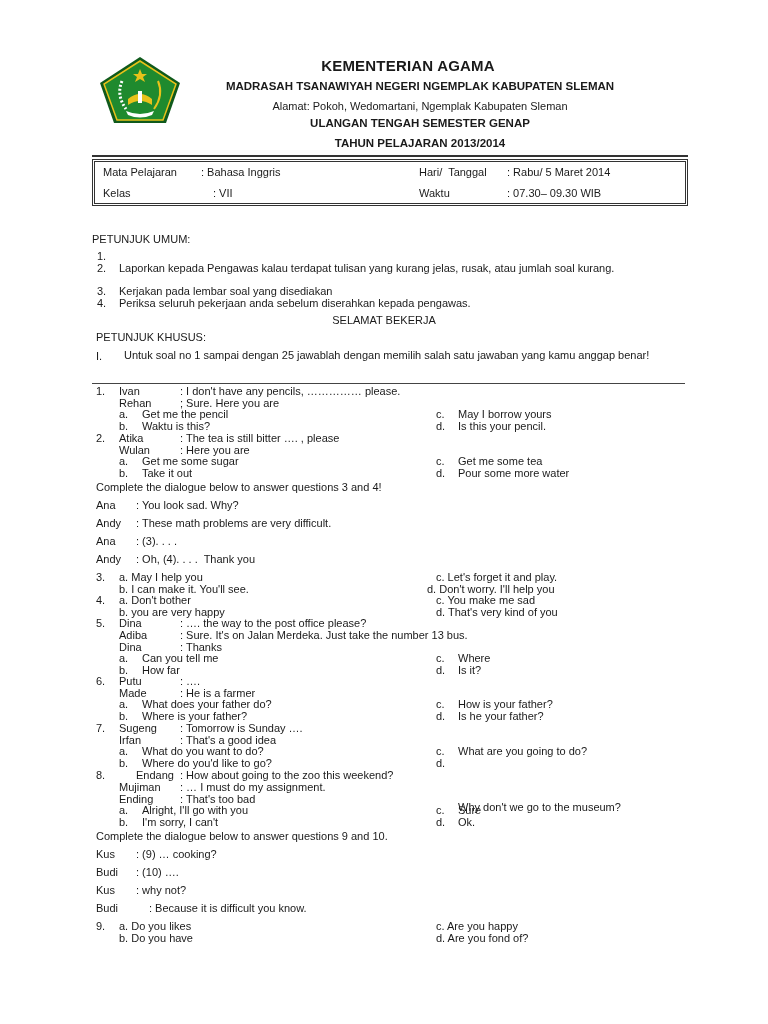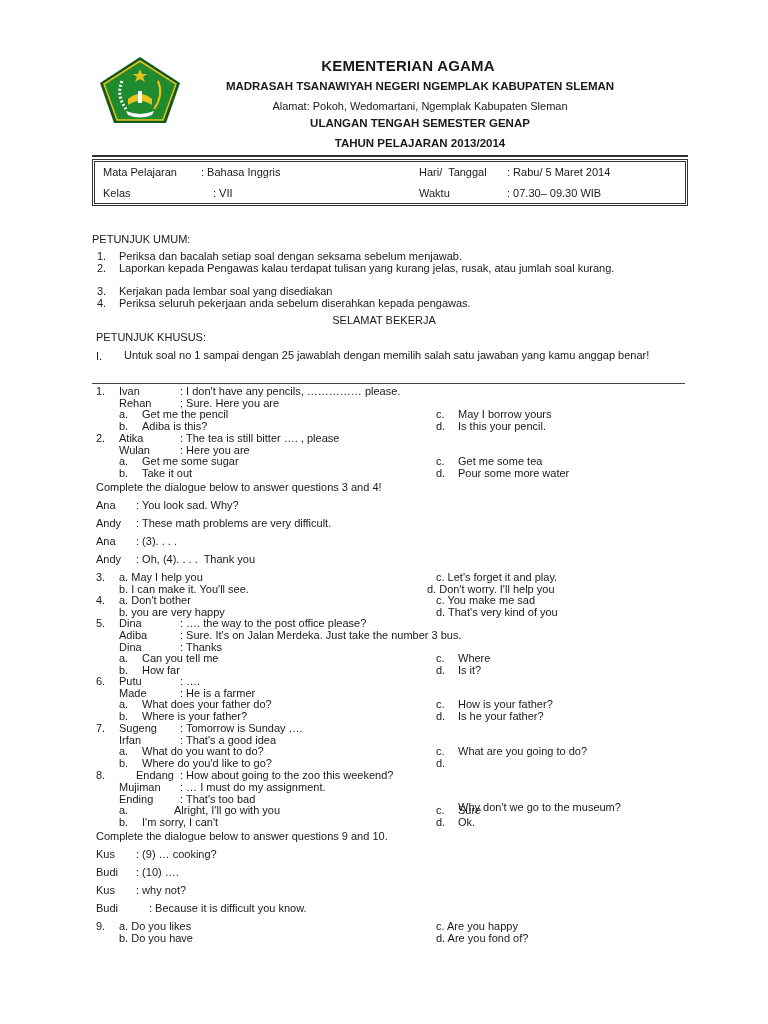--- a/index.html
+++ b/index.html
@@ -59,21 +59,20 @@
     <span class="info-cell" style="left:118px;top:25px;">: VII</span>
     <span class="info-cell" style="left:324px;top:4px;">Hari/  Tanggal</span>
     <span class="info-cell" style="left:412px;top:4px;">: Rabu/ 5 Maret 2014</span>
     <span class="info-cell" style="left:324px;top:25px;">Waktu</span>
     <span class="info-cell" style="left:412px;top:25px;">: 07.30– 09.30 WIB</span>
   </div>
 
   <div class="abs" style="left:92px;top:233px;">PETUNJUK UMUM:</div>
 
   <div class="abs" style="left:97px;top:250px;">1.</div>
-  <div class="abs" style="left:119px;top:250px;">Periksa dan bacalah setiap soal dengan seksama sebelum menjawab.</div>
 
   <div class="abs" style="left:97px;top:262px;">2.</div>
   <div class="para" style="left:119px;top:262px;width:560px;">Laporkan kepada Pengawas kalau terdapat tulisan yang kurang jelas, rusak, atau jumlah soal kurang.</div>
 
   <div class="abs" style="left:97px;top:285px;">3.</div>
   <div class="abs" style="left:119px;top:285px;">Kerjakan pada lembar soal yang disediakan</div>
 
   <div class="abs" style="left:97px;top:297px;">4.</div>
   <div class="abs" style="left:119px;top:297px;text-align:right;">Periksa seluruh pekerjaan anda sebelum diserahkan kepada pengawas.</div>
 
@@ -86,21 +85,21 @@
   <div class="rule-q"></div>
 
   <div class="abs" style="left:96px;top:385px;">1.</div>
   <div class="abs" style="left:119px;top:385px;">Ivan</div>
   <div class="abs" style="left:180px;top:385px;">: I don't have any pencils, …………… please.</div>
   <div class="abs" style="left:119px;top:397px;">Rehan</div>
   <div class="abs" style="left:180px;top:397px;">; Sure. Here you are</div>
   <div class="abs" style="left:119px;top:408px;">a.</div>
   <div class="abs" style="left:142px;top:408px;">Get me the pencil</div>
   <div class="abs" style="left:119px;top:420px;">b.</div>
-  <div class="abs" style="left:142px;top:420px;">Adiba is this?</div>
+  <div class="abs" style="left:142px;top:420px;">Waktu is this?</div>
   <div class="abs" style="left:436px;top:408px;">c.</div>
   <div class="abs" style="left:458px;top:408px;">May I borrow yours</div>
   <div class="abs" style="left:436px;top:420px;">d.</div>
   <div class="abs" style="left:458px;top:420px;">Is this your pencil.</div>
 
   <div class="abs" style="left:96px;top:432px;">2.</div>
   <div class="abs" style="left:119px;top:432px;">Atika</div>
   <div class="abs" style="left:180px;top:432px;">: The tea is still bitter …. , please</div>
   <div class="abs" style="left:119px;top:444px;">Wulan</div>
   <div class="abs" style="left:180px;top:444px;">: Here you are</div>
@@ -132,21 +131,21 @@
   <div class="abs" style="left:96px;top:594px;">4.</div>
   <div class="abs" style="left:119px;top:594px;">a. Don't bother</div>
   <div class="abs" style="left:119px;top:606px;">b. you are very happy</div>
   <div class="abs" style="left:436px;top:594px;">c. You make me sad</div>
   <div class="abs" style="left:436px;top:606px;">d. That's very kind of you</div>
 
   <div class="abs" style="left:96px;top:617px;">5.</div>
   <div class="abs" style="left:119px;top:617px;">Dina</div>
   <div class="abs" style="left:180px;top:617px;">: …. the way to the post office please?</div>
   <div class="abs" style="left:119px;top:629px;">Adiba</div>
-  <div class="abs" style="left:180px;top:629px;">: Sure. It's on Jalan Merdeka. Just take the number 3 bus.</div>
+  <div class="abs" style="left:180px;top:629px;">: Sure. It's on Jalan Merdeka. Just take the number 13 bus.</div>
   <div class="abs" style="left:119px;top:641px;">Dina</div>
   <div class="abs" style="left:180px;top:641px;">: Thanks</div>
   <div class="abs" style="left:119px;top:652px;">a.</div>
   <div class="abs" style="left:142px;top:652px;">Can you tell me</div>
   <div class="abs" style="left:119px;top:664px;">b.</div>
   <div class="abs" style="left:142px;top:664px;">How far</div>
   <div class="abs" style="left:436px;top:652px;">c.</div>
   <div class="abs" style="left:458px;top:652px;">Where</div>
   <div class="abs" style="left:436px;top:664px;">d.</div>
   <div class="abs" style="left:458px;top:664px;">Is it?</div>
@@ -180,21 +179,21 @@
   <div class="abs" style="left:458px;top:757px;margin-top:44px;">Why don't we go to the museum?</div>
 
   <div class="abs" style="left:96px;top:769px;">8.</div>
   <div class="abs" style="left:119px;top:769px;padding-left:17px;">Endang</div>
   <div class="abs" style="left:180px;top:769px;">: How about going to the zoo this weekend?</div>
   <div class="abs" style="left:119px;top:781px;">Mujiman</div>
   <div class="abs" style="left:180px;top:781px;">: … I must do my assignment.</div>
   <div class="abs" style="left:119px;top:793px;">Ending</div>
   <div class="abs" style="left:180px;top:793px;">: That's too bad</div>
   <div class="abs" style="left:119px;top:804px;">a.</div>
-  <div class="abs" style="left:142px;top:804px;margin-left:32px;">Alright, I'll go with you</div>
+  <div class="abs" style="left:142px;top:804px;">Alright, I'll go with you</div>
   <div class="abs" style="left:119px;top:816px;">b.</div>
   <div class="abs" style="left:142px;top:816px;">I'm sorry, I can't</div>
   <div class="abs" style="left:436px;top:804px;">c.</div>
   <div class="abs" style="left:458px;top:804px;">Sure</div>
   <div class="abs" style="left:436px;top:816px;">d.</div>
   <div class="abs" style="left:458px;top:816px;">Ok.</div>
 
   <div class="abs" style="left:96px;top:830px;">Complete the dialogue below to answer questions 9 and 10.</div>
   <div class="abs" style="left:96px;top:848px;">Kus</div>
   <div class="abs" style="left:136px;top:848px;">: (9) … cooking?</div>

